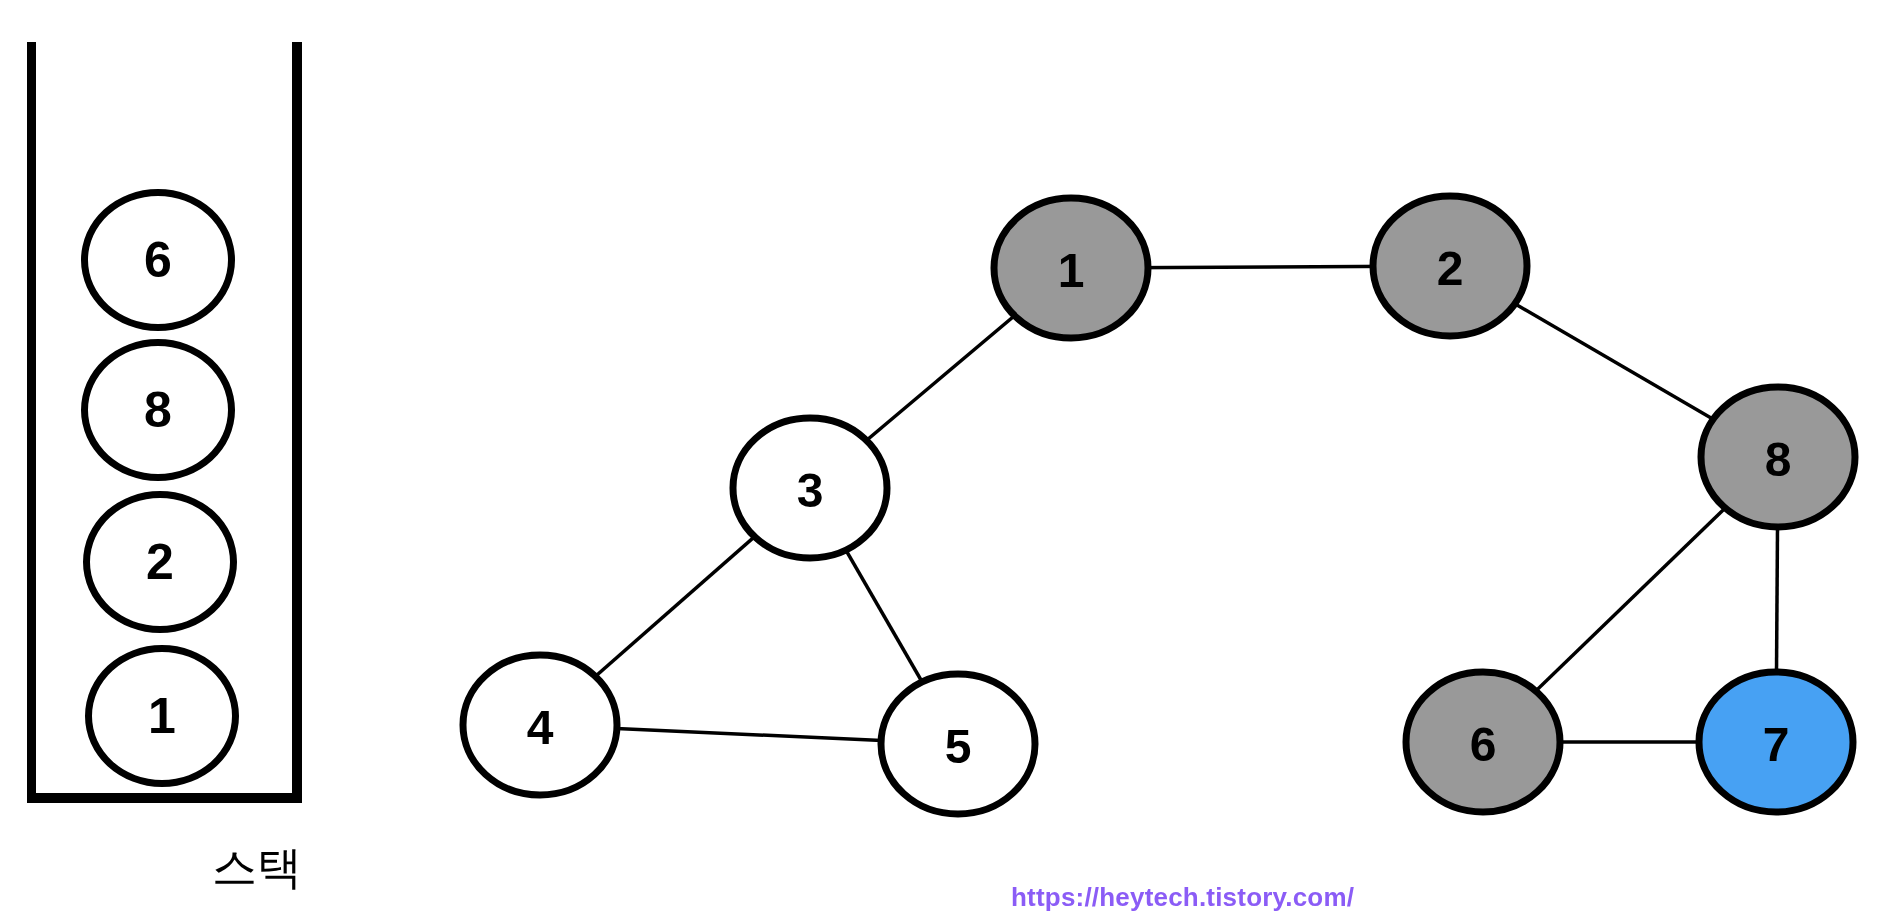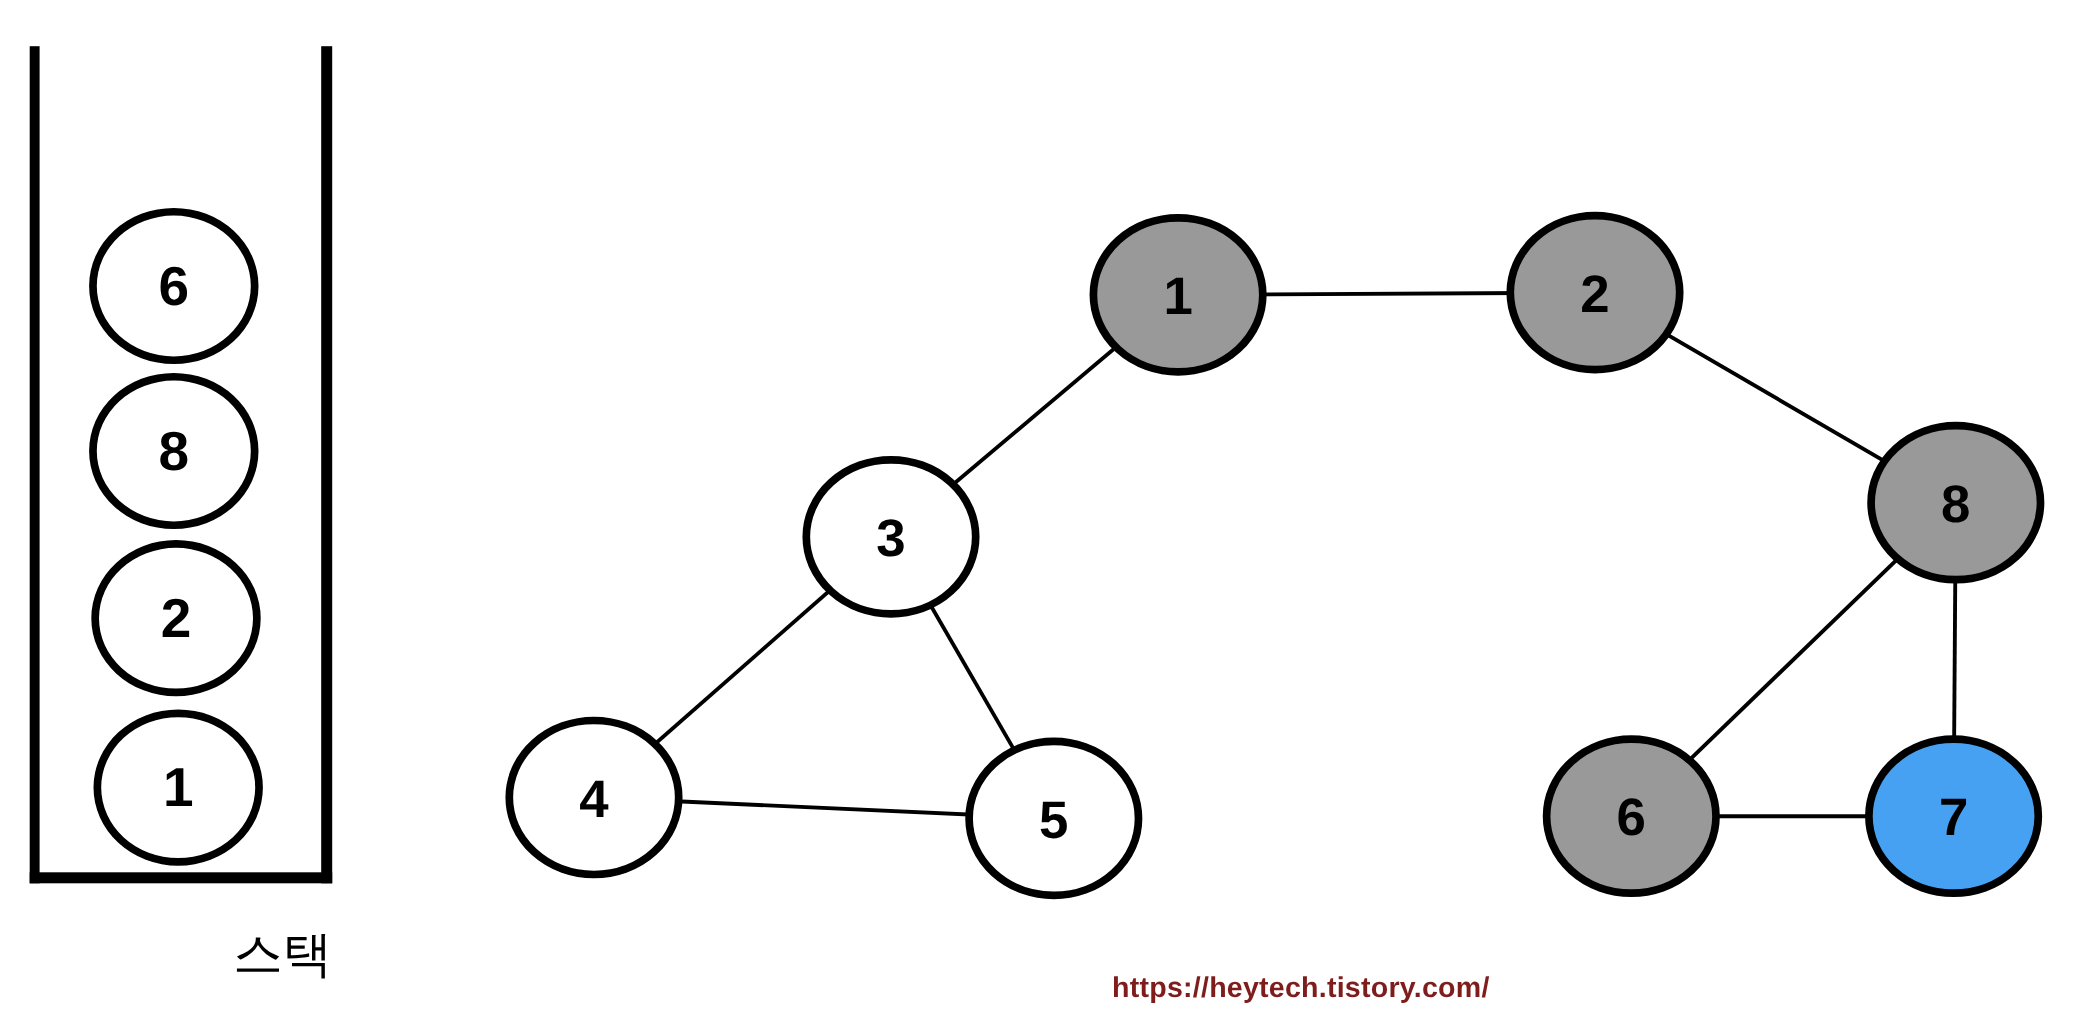--- a/index.html
+++ b/index.html
@@ -120,15 +120,15 @@
       <g>
         <ellipse cx="1776" cy="742" rx="77" ry="70" fill="#47a1f3" stroke="#000000" stroke-width="7"></ellipse>
         <text x="1776" y="742" text-anchor="middle" dominant-baseline="central" dy="2" fill="#000000" font-size="48" font-weight="bold" font-family="&quot;Liberation Sans&quot;, sans-serif">7</text>
       </g>
       <g>
         <ellipse cx="1778" cy="457" rx="77" ry="70" fill="#999999" stroke="#000000" stroke-width="7"></ellipse>
         <text x="1778" y="457" text-anchor="middle" dominant-baseline="central" dy="2" fill="#000000" font-size="48" font-weight="bold" font-family="&quot;Liberation Sans&quot;, sans-serif">8</text>
       </g>
     </svg>
 
-  <div class="site-url" style="color: #7f1d1d;">https://heytech.tistory.com/</div>
+  <div class="site-url" style="color: #8b5cf6;">https://heytech.tistory.com/</div>
 
 </div>
 
 </body></html>

